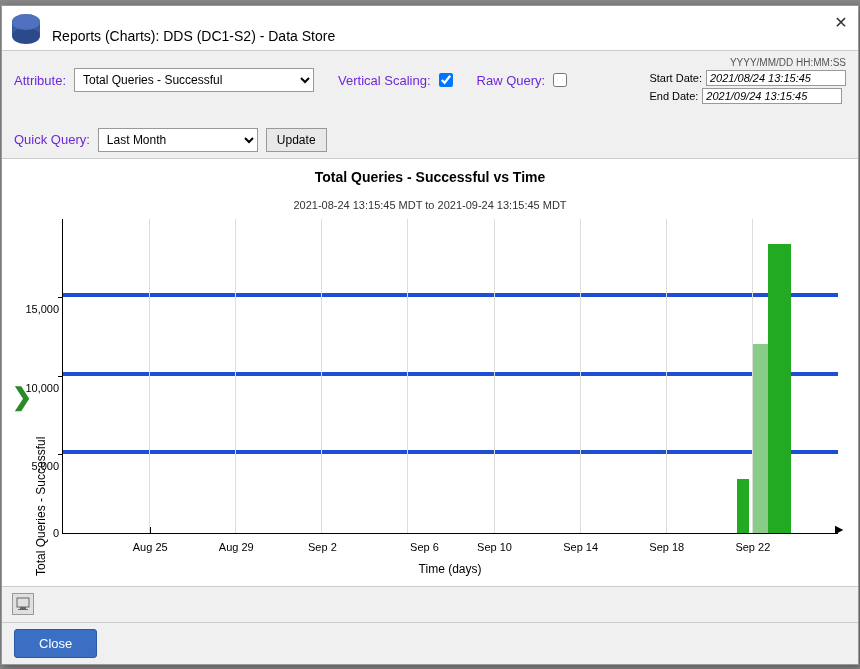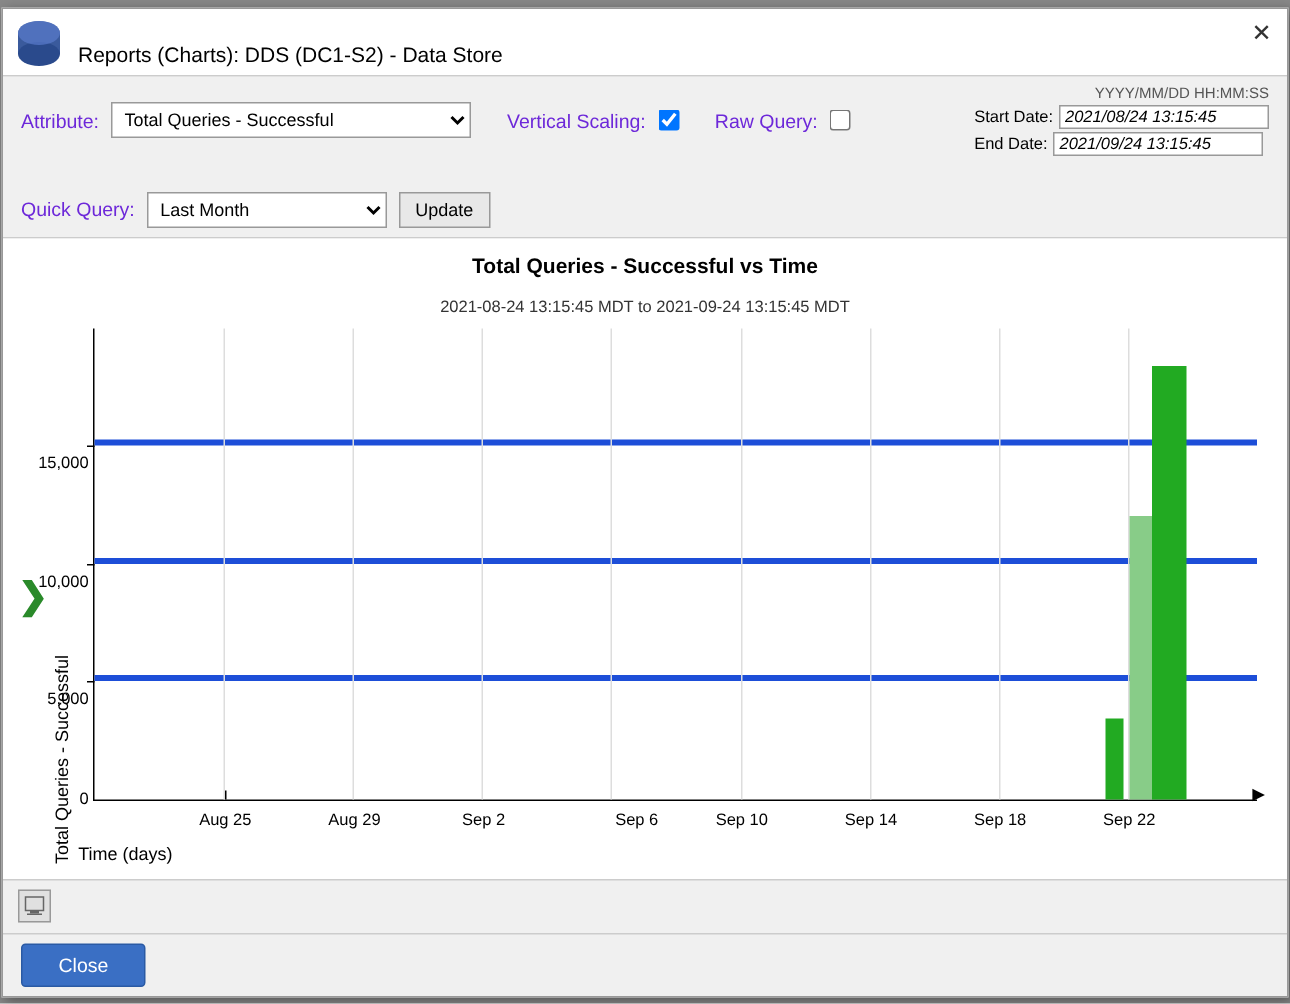--- a/index.html
+++ b/index.html
@@ -230,21 +230,21 @@
       transform: translateX(-50%);
     }
     .y-tick-mark {
       position: absolute;
       left: -5px;
       width: 5px;
       height: 1px;
       background: #000;
     }
     .x-axis-label {
-      text-align: left;
+      text-align: center;
       font-size: 12px;
       margin-top: 28px;
       color: #000;
     }
     .arrow-right {
       position: absolute;
       right: -8px;
       bottom: -4px;
       font-size: 14px;
       color: #000;

